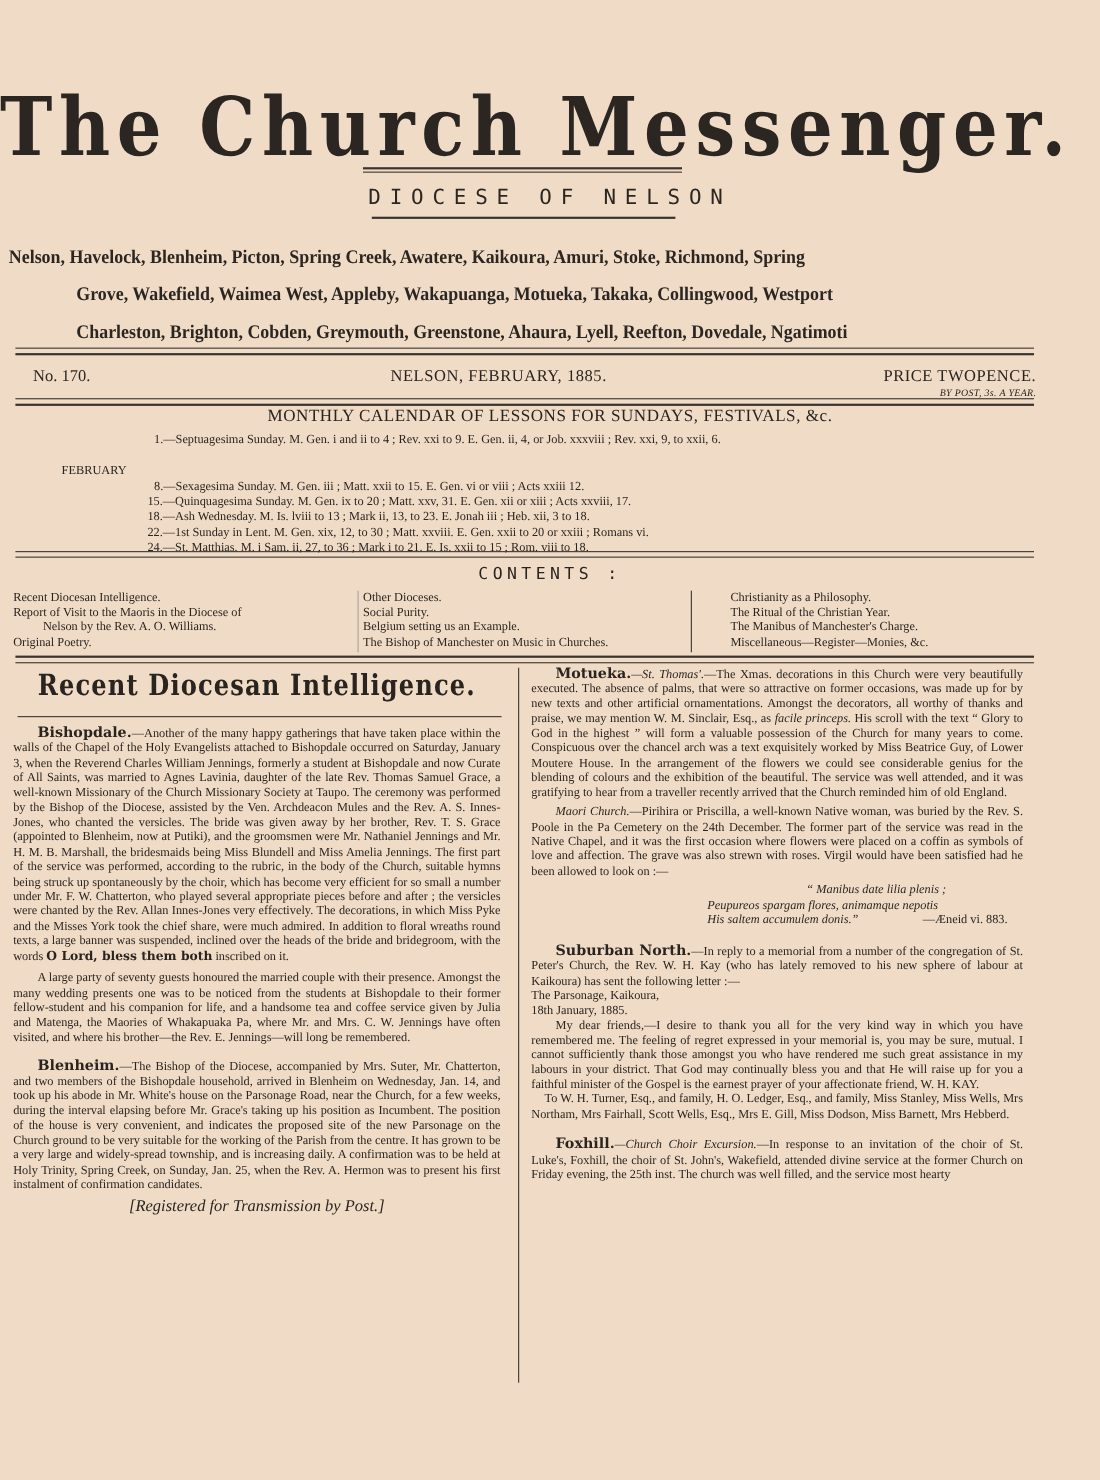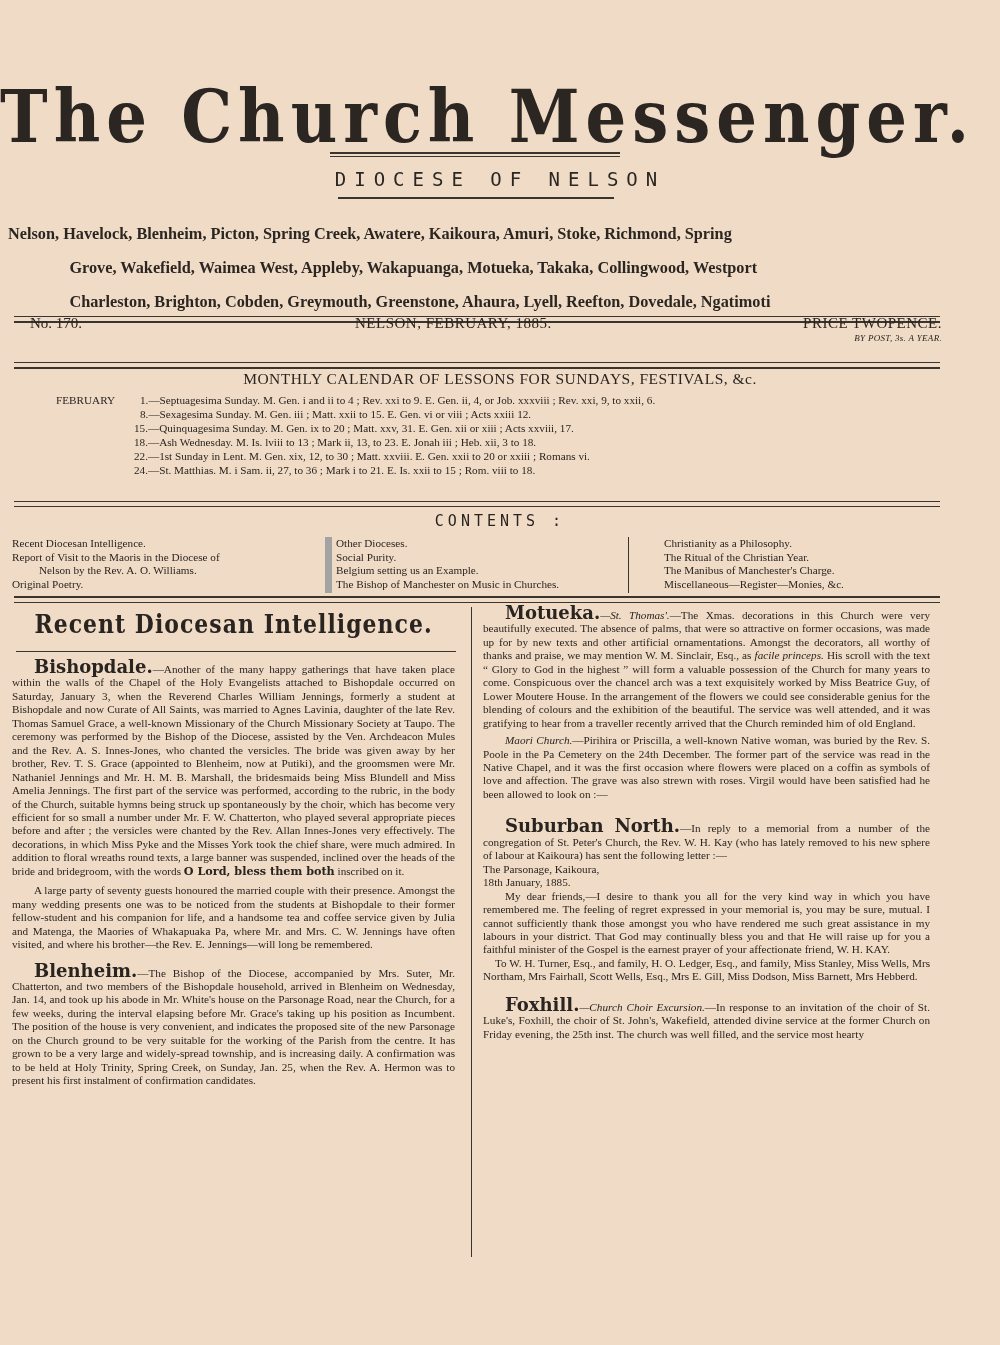--- a/index.html
+++ b/index.html
@@ -21,47 +21,47 @@
     position:absolute;left:0;top:168px;width:1000px;text-align:center;
     font-family:"DejaVu Sans Mono",monospace;font-size:19px;letter-spacing:8px;color:#2b2622;
   }
   .parishes{position:absolute;left:8px;top:216px;width:940px;}
   .parishes div{
     font-family:"Liberation Serif",serif;font-weight:bold;font-size:17.5px;line-height:34px;
     white-space:nowrap;color:#2b2622;transform:scaleX(0.93);transform-origin:left;
   }
   .parishes .l2,.parishes .l3{padding-left:66px;}
   .dbl-rule{position:absolute;left:14px;width:926px;height:4px;border-top:1px solid #3a342f;border-bottom:2px solid #3a342f;}
-  .issue-row{position:absolute;left:30px;top:313px;width:912px;height:34px;font-size:15px;text-align:right;}
+  .issue-row{position:absolute;left:30px;top:332px;width:912px;height:34px;font-size:15px;text-align:right;}
   .issue-no{position:absolute;left:0;top:2px;}
   .issue-date{position:absolute;left:325px;top:2px;letter-spacing:0.5px;}
   .issue-price{position:absolute;right:0;top:2px;letter-spacing:0.5px;}
   .issue-post{position:absolute;right:0;top:20px;font-size:9px;letter-spacing:0.3px;font-style:italic;}
   .cal-title{position:absolute;left:0;top:370px;width:1000px;text-align:center;font-size:15.5px;letter-spacing:0.5px;}
   .cal{position:absolute;left:56px;top:393px;font-size:11.2px;line-height:14px;white-space:nowrap;}
   .cal-row{display:flex;}
-  .cal-month{width:84px;}
+  .cal-month{width:84px;margin-top:28px;}
   .cal .indent{padding-left:84px;}
   .contents-title{position:absolute;left:0;top:512px;width:1000px;text-align:center;font-family:"DejaVu Sans Mono",monospace;font-size:15px;letter-spacing:4px;}
   .contents{position:absolute;left:12px;top:537px;width:930px;height:54px;font-size:11.2px;line-height:13.5px;}
   .ccol{position:absolute;top:0;}
   .ccol.c1{left:0;width:300px;}
-  .ccol.c2{left:313px;width:300px;border-left:7px solid #a3a3a3;padding-left:4px;height:56px;}
+  .ccol.c2{left:313px;width:300px;border-left:1px solid #a3a3a3;padding-left:4px;height:56px;}
   .ccol.c3{left:652px;width:280px;}
   .vrule{position:absolute;width:0;border-left:1px solid #3a342f;}
   .col{position:absolute;top:606px;font-size:11.2px;line-height:13.45px;text-align:justify;}
   .col.left{left:12px;width:443px;}
   .col.right{left:483px;width:447px;}
   .section-title{
     position:absolute;left:12px;top:610px;width:443px;text-align:center;
     font-family:"DejaVu Serif",serif;font-weight:bold;font-size:22px;letter-spacing:1px;transform:scaleY(1.2);
   }
   .sect-rule{position:absolute;left:16px;top:651px;width:440px;border-top:1px solid #3a342f;}
   p{margin:0 0 0 0;text-indent:22px;}
-  .run{font-weight:bold;font-family:"DejaVu Serif",serif;font-size:18px;}
+  .run{font-weight:bold;font-family:"DejaVu Serif",serif;font-size:13px;}
   .it{font-style:italic;}
   .bl{font-family:"DejaVu Serif",serif;font-weight:bold;}
   .gap{height:6px;}
   .quote{font-style:italic;padding-left:160px;text-indent:0;}
   .quote div{line-height:13.5px;}
   .right-align{text-align:left;text-indent:0;}
   .registered{text-align:center;text-indent:0;font-style:italic;font-size:15px;margin-top:6px;}
 </style>
 </head>
 <body>
@@ -136,31 +136,40 @@
   <div class="col left" style="top:660px">
     <p>
       <span class="run">Bishopdale.</span><span>—Another of the many happy gatherings that have taken place within the walls of the Chapel of the Holy Evangelists attached to Bishopdale occurred on Saturday, January 3, when the Reverend Charles William Jennings, formerly a student at Bishopdale and now Curate of All Saints, was married to Agnes Lavinia, daughter of the late Rev. Thomas Samuel Grace, a well-known Missionary of the Church Missionary Society at Taupo.  The ceremony was performed by the Bishop of the Diocese, assisted by the Ven. Archdeacon Mules and the Rev. A. S. Innes-Jones, who chanted the versicles.  The bride was given away by her brother, Rev. T. S. Grace (appointed to Blenheim, now at Putiki), and the groomsmen were Mr. Nathaniel Jennings and Mr. H. M. B. Marshall, the bridesmaids being Miss Blundell and Miss Amelia Jennings.  The first part of the service was performed, according to the rubric, in the body of the Church, suitable hymns being struck up spontaneously by the choir, which has become very efficient for so small a number under Mr. F. W. Chatterton, who played several appropriate pieces before and after ; the versicles were chanted by the Rev. Allan Innes-Jones very effectively.  The decorations, in which Miss Pyke and the Misses York took the chief share, were much admired.  In addition to floral wreaths round texts, a large banner was suspended, inclined over the heads of the bride and bridegroom, with the words </span><span class="bl">O Lord, bless them both</span><span> inscribed on it.</span>
     </p>
     <div class="gap"></div>
     <p>A large party of seventy guests honoured the married couple with their presence.  Amongst the many wedding presents one was to be noticed from the students at Bishopdale to their former fellow-student and his companion for life, and a handsome tea and coffee service given by Julia and Matenga, the Maories of Whakapuaka Pa, where Mr. and Mrs. C. W. Jennings have often visited, and where his brother—the Rev. E. Jennings—will long be remembered.</p>
     <div class="gap" style="height:12px"></div>
     <p>
       <span class="run">Blenheim.</span><span>—The Bishop of the Diocese, accompanied by Mrs. Suter, Mr. Chatterton, and two members of the Bishopdale household, arrived in Blenheim on Wednesday, Jan. 14, and took up his abode in Mr. White's house on the Parsonage Road, near the Church, for a few weeks, during the interval elapsing before Mr. Grace's taking up his position as Incumbent.  The position of the house is very convenient, and indicates the proposed site of the new Parsonage on the Church ground to be very suitable for the working of the Parish from the centre.  It has grown to be a very large and widely-spread township, and is increasing daily.  A confirmation was to be held at Holy Trinity, Spring Creek, on Sunday, Jan. 25, when the Rev. A. Hermon was to present his first instalment of confirmation candidates.</span>
     </p>
+    <p class="registered">[Registered for Transmission by Post.]</p>
   </div>
 
   <div class="col right">
     <p>
       <span class="run">Motueka.</span><span class="it">—St. Thomas'.</span><span>—The Xmas. decorations in this Church were very beautifully executed.  The absence of palms, that were so attractive on former occasions, was made up for by new texts and other artificial ornamentations.  Amongst the decorators, all worthy of thanks and praise, we may mention W. M. Sinclair, Esq., as </span><span class="it">facile princeps.</span><span>  His scroll with the text “ Glory to God in the highest ” will form a valuable possession of the Church for many years to come.  Conspicuous over the chancel arch was a text exquisitely worked by Miss Beatrice Guy, of Lower Moutere House.  In the arrangement of the flowers we could see considerable genius for the blending of colours and the exhibition of the beautiful.  The service was well attended, and it was gratifying to hear from a traveller recently arrived that the Church reminded him of old England.</span>
     </p>
     <div class="gap" style="height:4px"></div>
     <p>
       <span class="it">Maori Church.</span><span>—Pirihira or Priscilla, a well-known Native woman, was buried by the Rev. S. Poole in the Pa Cemetery on the 24th December.  The former part of the service was read in the Native Chapel, and it was the first occasion where flowers were placed on a coffin as symbols of love and affection.  The grave was also strewn with roses.  Virgil would have been satisfied had he been allowed to look on :—</span>
     </p>
     <div class="gap" style="height:4px"></div>
+    <div class="quote">
+      <div style="padding-left:90px">“ Manibus date lilia plenis ;</div>
+      <div>Peupureos spargam flores, animamque nepotis</div>
+      <div style="display:flex;justify-content:space-between;padding-right:14px">
+        <span>His saltem accumulem donis.”</span>
+        <span style="font-style:normal">—Æneid vi. 883.</span>
+      </div>
+    </div>
     <div class="gap" style="height:14px"></div>
     <p>
       <span class="run">Suburban North.</span><span>—In reply to a memorial from a number of the congregation of St. Peter's Church, the Rev. W. H. Kay (who has lately removed to his new sphere of labour at Kaikoura) has sent the following letter :—</span>
     </p>
     <div class="right-align" style="padding-right:150px">The Parsonage, Kaikoura,</div>
     <div class="right-align" style="padding-right:14px">18th January, 1885.</div>
     <p>My dear friends,—I desire to thank you all for the very kind way in which you have remembered me.  The feeling of regret expressed in your memorial is, you may be sure, mutual.  I cannot sufficiently thank those amongst you who have rendered me such great assistance in my labours in your district.  That God may continually bless you and that He will raise up for you a faithful minister of the Gospel is the earnest prayer of your affectionate friend, W. H. KAY.</p>
     <p style="text-indent:12px">To W. H. Turner, Esq., and family, H. O. Ledger, Esq., and family, Miss Stanley, Miss Wells, Mrs Northam, Mrs Fairhall, Scott Wells, Esq., Mrs E. Gill, Miss Dodson, Miss Barnett, Mrs Hebberd.</p>
     <div class="gap" style="height:14px"></div>
     <p>

